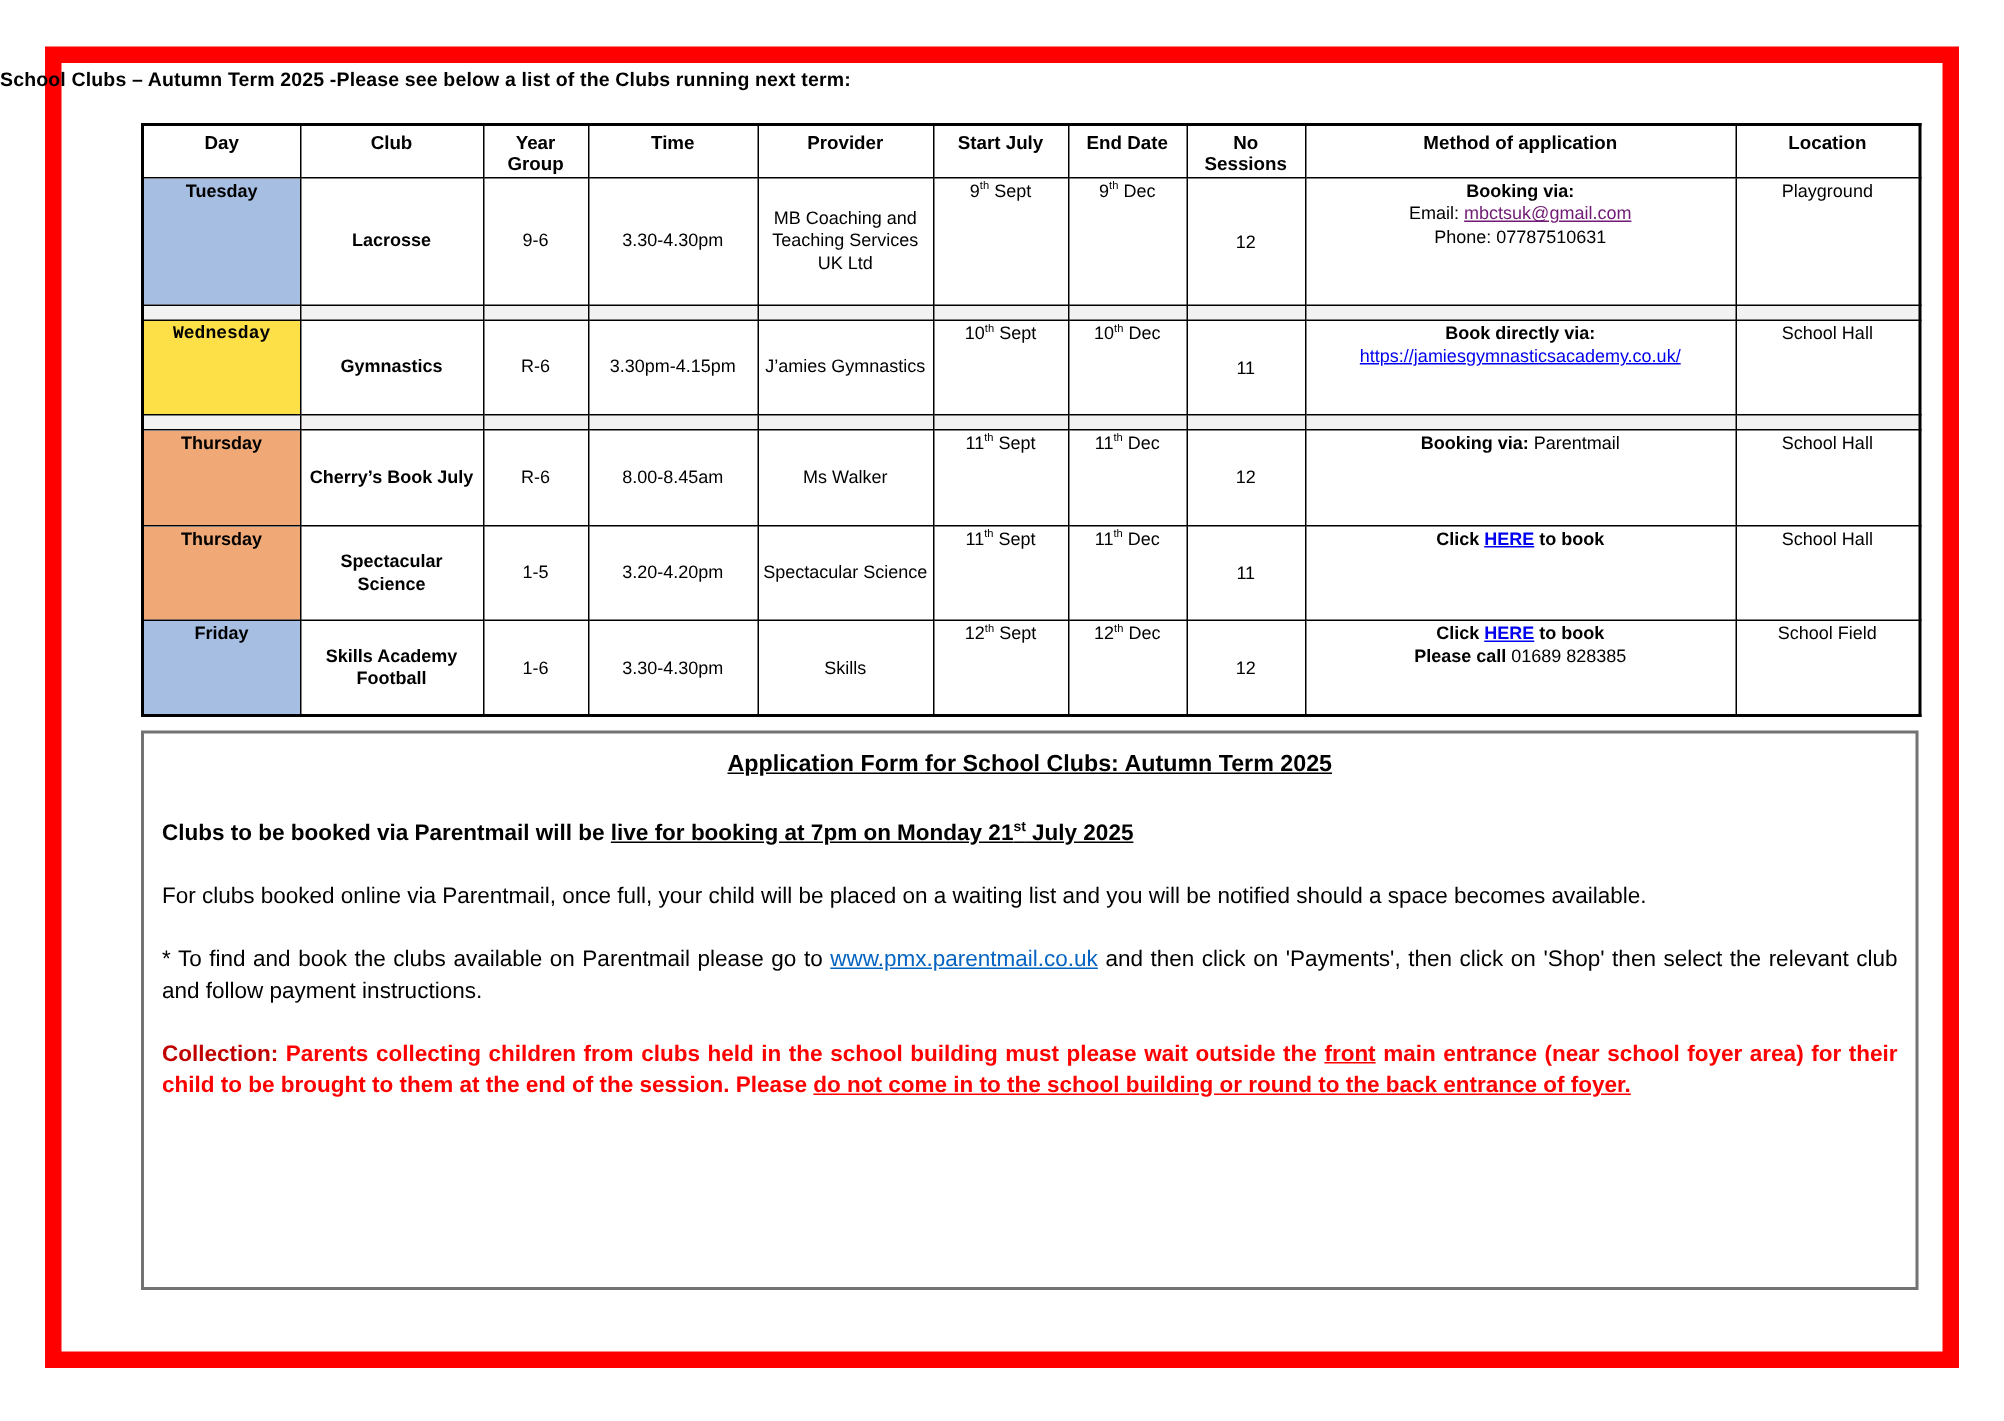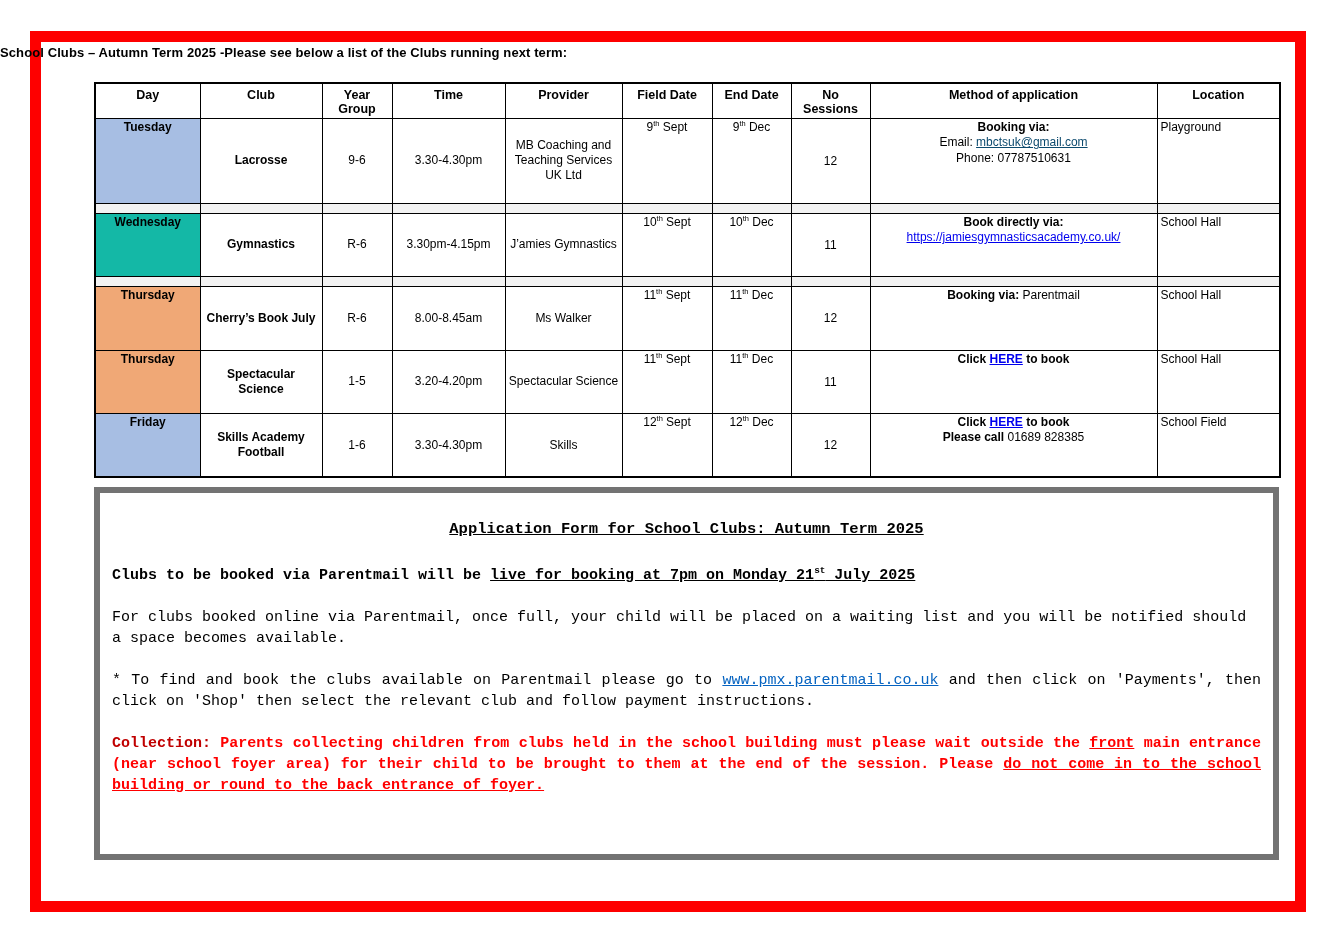--- a/index.html
+++ b/index.html
@@ -25,30 +25,30 @@
   table.clubs th{
     font-size:12.5px;font-weight:bold;text-align:center;vertical-align:top;
     padding-top:4px;white-space:pre-line;line-height:1.15;height:29px;background:#fff;
   }
   td.c-day{ text-align:center;vertical-align:top;font-weight:bold;padding-top:5px;}
   td.c-club{text-align:center;vertical-align:middle;font-weight:bold;line-height:1.25;}
   td.c-year,td.c-time,td.c-provider{text-align:center;vertical-align:middle;line-height:1.25;}
   td.c-date{text-align:center;vertical-align:top;padding-top:14px;}
   td.c-sessions{text-align:center;vertical-align:middle;}
   td.c-method{text-align:center;vertical-align:top;padding-top:4px;line-height:1.3;}
-  td.c-location{text-align:left;vertical-align:top;padding-top:5px;}
+  td.c-location{text-align:center;vertical-align:top;padding-top:5px;}
   tr.sep td{background:#F2F2F2;height:10px;padding:0;}
   .b{font-weight:bold;}
   .u{text-decoration:underline;}
   a.lnk{text-decoration:underline;cursor:pointer;}
   sup{font-size:.62em;line-height:0;}
   .form-box{
     position:absolute;left:94px;top:487px;width:1185px;height:373px;
-    border:6px solid #737373;box-sizing:border-box;padding:20px 12px 10px 12px;
-    font-size:15px;line-height:1.4;font-family:Liberation Mono, monospace;
+    border:2px solid #737373;box-sizing:border-box;padding:4px 12px 10px 12px;
+    font-size:15px;line-height:1.4;
   }
   .form-box p{margin:0 0 21px 0;}
   .form-title{text-align:center;font-weight:bold;text-decoration:underline;font-size:15.5px;margin:6px 0 24px 0;}
   .jst{text-align:justify;}
 </style>
 </head>
 <body>
 
 <div class="page-frame"></div>
 
@@ -69,59 +69,59 @@
       <col style="width:123px">
     </colgroup>
     <thead>
         <tr>
           <th>Day</th>
           <th>Club</th>
           <th>Year
 Group</th>
           <th>Time</th>
           <th>Provider</th>
-          <th>Field Date</th>
+          <th>Start July</th>
           <th>End Date</th>
           <th>No
 Sessions</th>
           <th>Method of application</th>
           <th>Location</th>
         </tr>
       </thead>
     <tbody>
         <tr style="height: 85px; padding-left: 40px;">
           <td class="c-day" style="background: rgb(167, 190, 227);">Tuesday</td>
           <td class="c-club">Lacrosse</td>
           <td class="c-year">9-6</td>
           <td class="c-time">3.30-4.30pm</td>
           <td class="c-provider">MB Coaching and Teaching Services UK Ltd</td>
           <td class="c-date"><span>9</span><span><sup>th</sup></span><span> Sept</span></td>
           <td class="c-date"><span>9</span><span><sup>th</sup></span><span> Dec</span></td>
           <td class="c-sessions">12</td>
           <td class="c-method">
             <div><span class="b">Booking via:</span></div>
-            <div><span>Email: </span><a class="lnk" href="#" style="color: #0c4a6e;">mbctsuk@gmail.com</a></div>
+            <div><span>Email: </span><a class="lnk" href="#" style="color: #701a75;">mbctsuk@gmail.com</a></div>
             <div><span>Phone: 07787510631</span></div>
           </td>
           <td class="c-location">Playground</td>
         </tr>
         <tr class="sep">
           <td></td>
           <td></td>
           <td></td>
           <td></td>
           <td></td>
           <td></td>
           <td></td>
           <td></td>
           <td></td>
           <td></td>
         </tr>
         <tr style="height: 63px;">
-          <td class="c-day" style="background: #14b8a6;">Wednesday</td>
+          <td class="c-day" style="background: #fde047; font-family: Liberation Mono, monospace;">Wednesday</td>
           <td class="c-club">Gymnastics</td>
           <td class="c-year">R-6</td>
           <td class="c-time">3.30pm-4.15pm</td>
           <td class="c-provider">J’amies Gymnastics</td>
           <td class="c-date"><span>10</span><span><sup>th</sup></span><span> Sept</span></td>
           <td class="c-date"><span>10</span><span><sup>th</sup></span><span> Dec</span></td>
           <td class="c-sessions">11</td>
           <td class="c-method">
             <div><span class="b">Book directly via:</span></div>
             <div><a class="lnk" href="#" style="color: rgb(0, 0, 238);">https://jamiesgymnasticsacademy.co.uk/</a></div>

